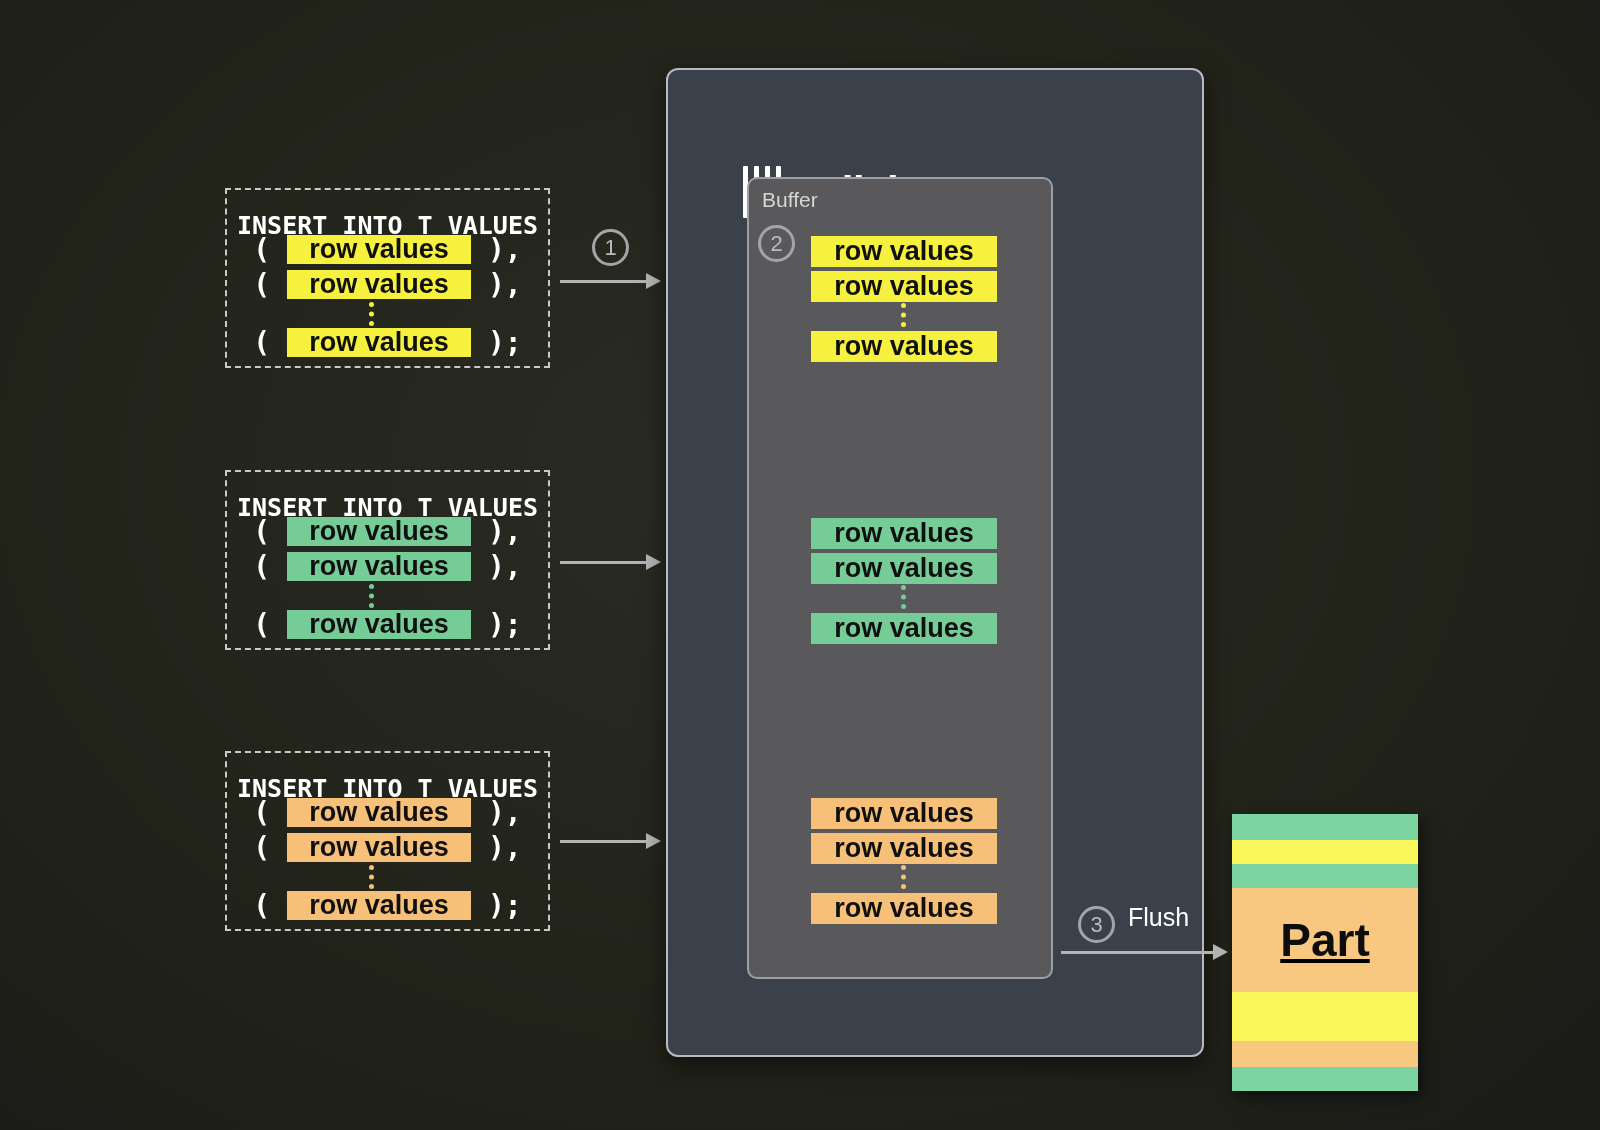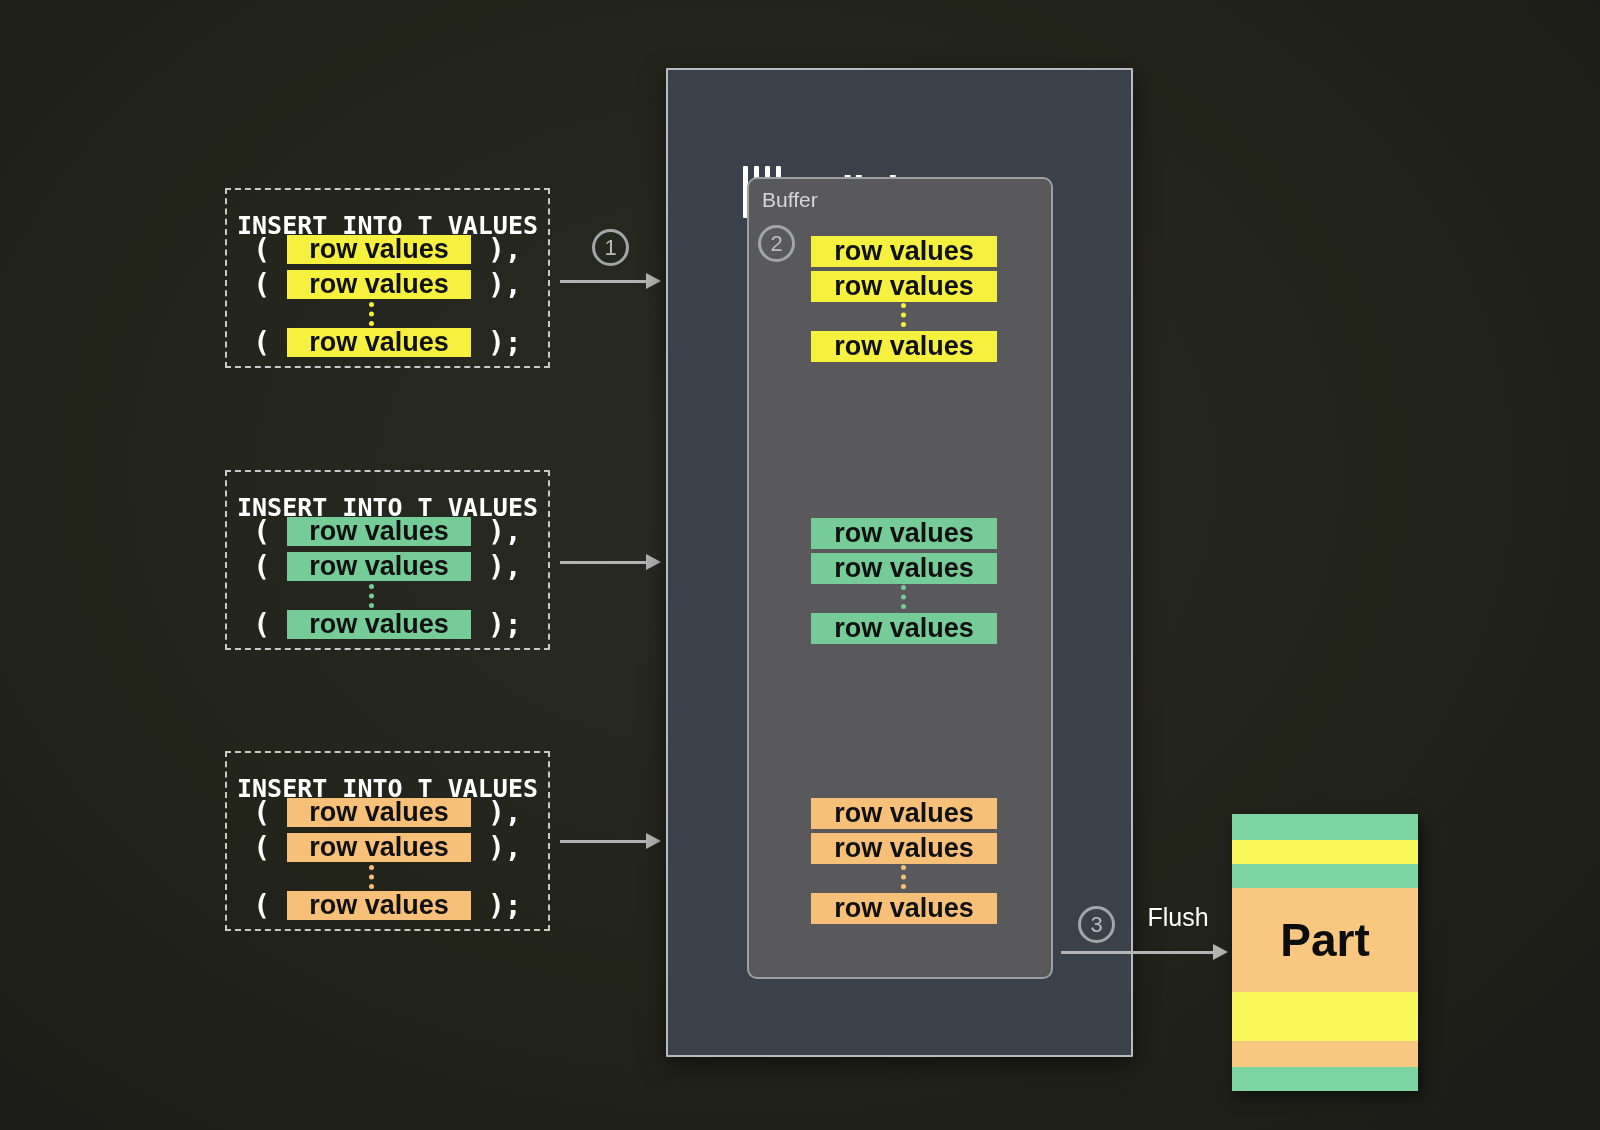--- a/index.html
+++ b/index.html
@@ -50,22 +50,22 @@
   
   .step-circle{
     position:absolute;width:37px;height:37px;border-radius:50%;
     border:3px solid #a2a6a9;box-sizing:border-box;
     display:flex;align-items:center;justify-content:center;
     color:#b9bcbe;font-size:22px;font-weight:normal;
   }
 
   
   .ch-box{
-    position:absolute;left:666px;top:68px;width:467px;height:989px;
-    background:#3a414b;border:2px solid #b7bbbf;border-radius:1px;
+    position:absolute;left:666px;top:68px;width:538px;height:989px;
+    background:#3a414b;border:2px solid #b7bbbf;border-radius:12px;
     box-sizing:border-box;box-shadow:0 8px 24px rgba(0,0,0,.5);
   }
   .ch-header{position:absolute;left:75px;top:94px;height:56px;display:flex;align-items:center;}
   .ch-bars{display:flex;align-items:center;}
   .ch-bar{width:5px;height:52px;background:#ffffff;border-radius:1px;margin-right:6px;}
   .ch-bar.dot{height:13px;margin-left:2px;margin-right:0;}
   .ch-name{
     margin-left:18px;color:#ffffff;font-size:42px;font-weight:bold;
     letter-spacing:-0.5px;
   }
@@ -83,31 +83,31 @@
     text-align:center;font-weight:bold;font-size:27px;color:#101010;
   }
   .b-row.r1{top:0}.b-row.r2{top:35px}.b-row.r3{top:95px}
   .b-dots{
     position:absolute;left:152px;top:67px;height:24px;width:0;
     border-left:5px dotted #f6f13f;
   }
 
   
   .flush-label{
-    position:absolute;left:1128px;top:903px;width:100px;text-align:center;
+    position:absolute;left:1128px;top:903px;width:100px;
     color:#ffffff;font-size:25px;
   }
 
   
   .part{
     position:absolute;left:1232px;top:814px;width:186px;height:277px;
     display:flex;flex-direction:column;
     box-shadow:4px 6px 14px rgba(0,0,0,.5);
   }
-  .stripe{flex-grow:1;display:flex;align-items:center;justify-content:center;}
+  .stripe{flex-grow:1;display:flex;align-items:center;justify-content:center;text-decoration:underline;}
   .part-label{font-weight:bold;font-size:46px;color:#0d0d0d;}
 </style>
 </head>
 <body>
 
 <div class="stage">
 
   <div class="insert-block" style="top:188px">
     <div class="ib-title">INSERT INTO T VALUES</div>
     <div class="ib-row r1">

